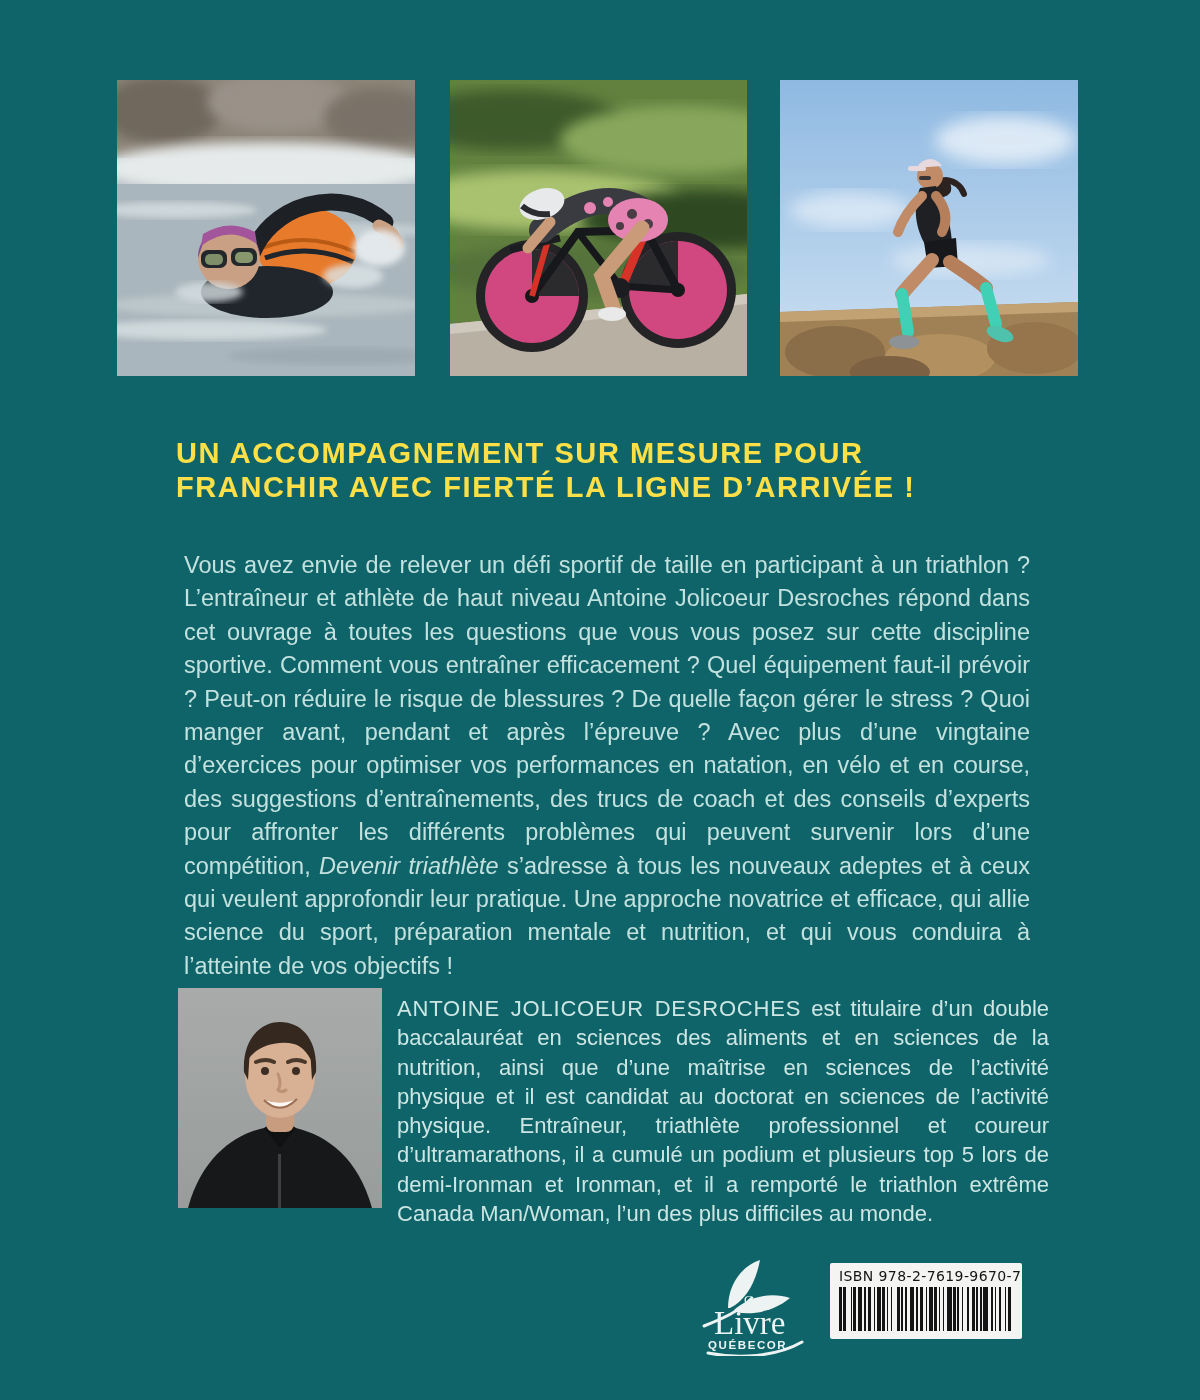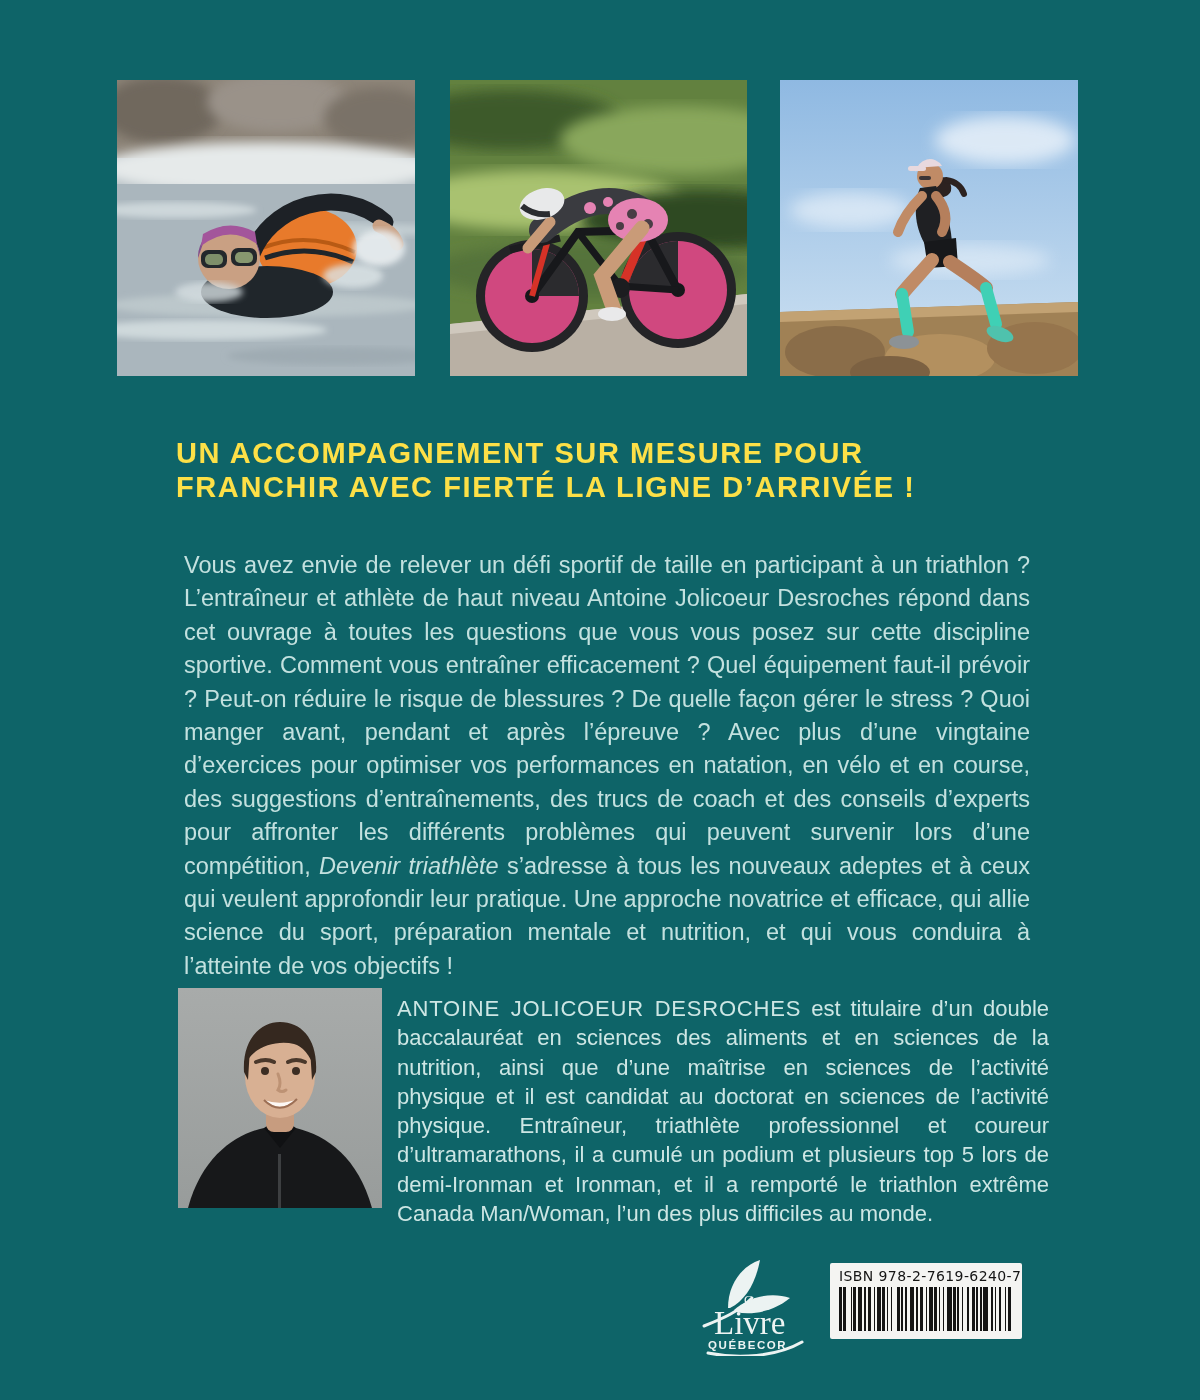--- a/index.html
+++ b/index.html
@@ -231,21 +231,21 @@
       </g>
       <path d="M6 70 C 26 62 40 56 54 42" stroke="#ecf3f2" stroke-width="3" fill="none" stroke-linecap="round"></path>
       <text x="46" y="48" font-family="Liberation Serif, serif" font-size="13" fill="#ecf3f2">Groupe</text>
       <text x="16" y="78" font-family="Liberation Serif, serif" font-size="33" fill="#ecf3f2">Livre</text>
       <text x="10" y="93" font-family="Liberation Sans, sans-serif" font-size="11.5" font-weight="bold" letter-spacing="1.6" fill="#ecf3f2">QUÉBECOR</text>
       <path d="M10 97 C 40 103 78 101 104 86" stroke="#ecf3f2" stroke-width="3" fill="none" stroke-linecap="round"></path>
     </svg>
   </div>
 
   <div class="barcode">
-    <div class="isbn">ISBN 978-2-7619-6240-7</div>
+    <div class="isbn">ISBN 978-2-7619-9670-7</div>
     <div class="bars">
         <span class="bar" style="width: 2.9px;"></span>
         <span class="gap" style="width: 1.45px;"></span>
         <span class="bar" style="width: 2.9px;"></span>
         <span class="gap" style="width: 4.35px;"></span>
         <span class="bar" style="width: 1.45px;"></span>
         <span class="gap" style="width: 1.45px;"></span>
         <span class="bar" style="width: 2.9px;"></span>
         <span class="gap" style="width: 1.45px;"></span>
         <span class="bar" style="width: 4.35px;"></span>

